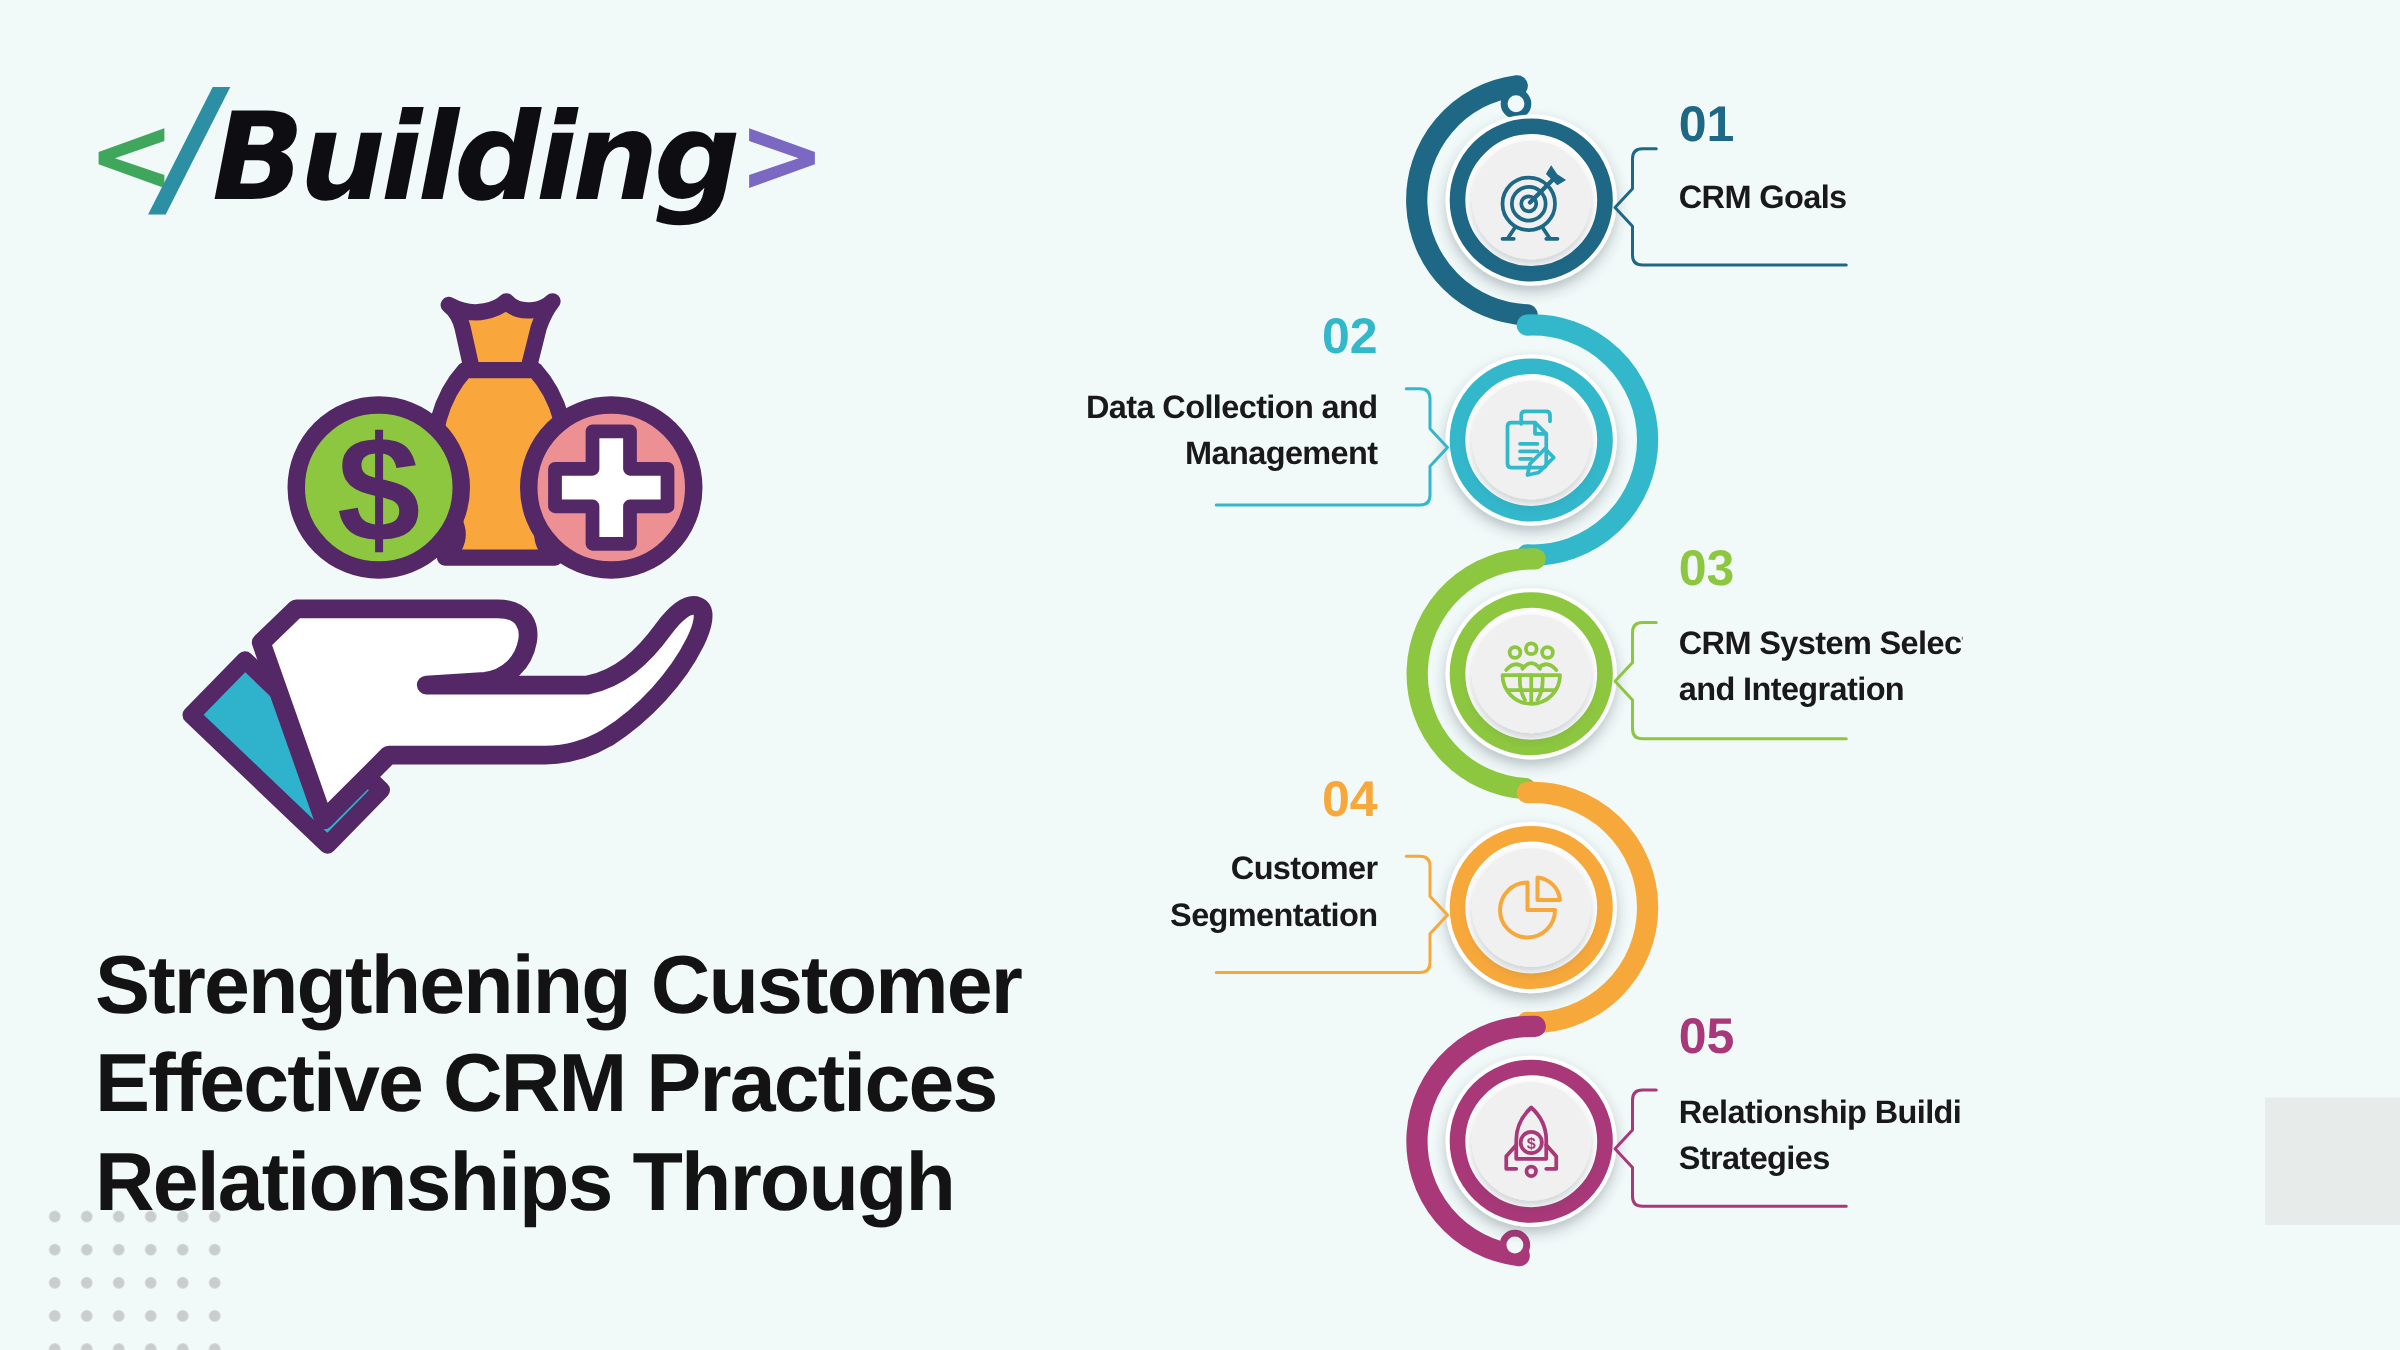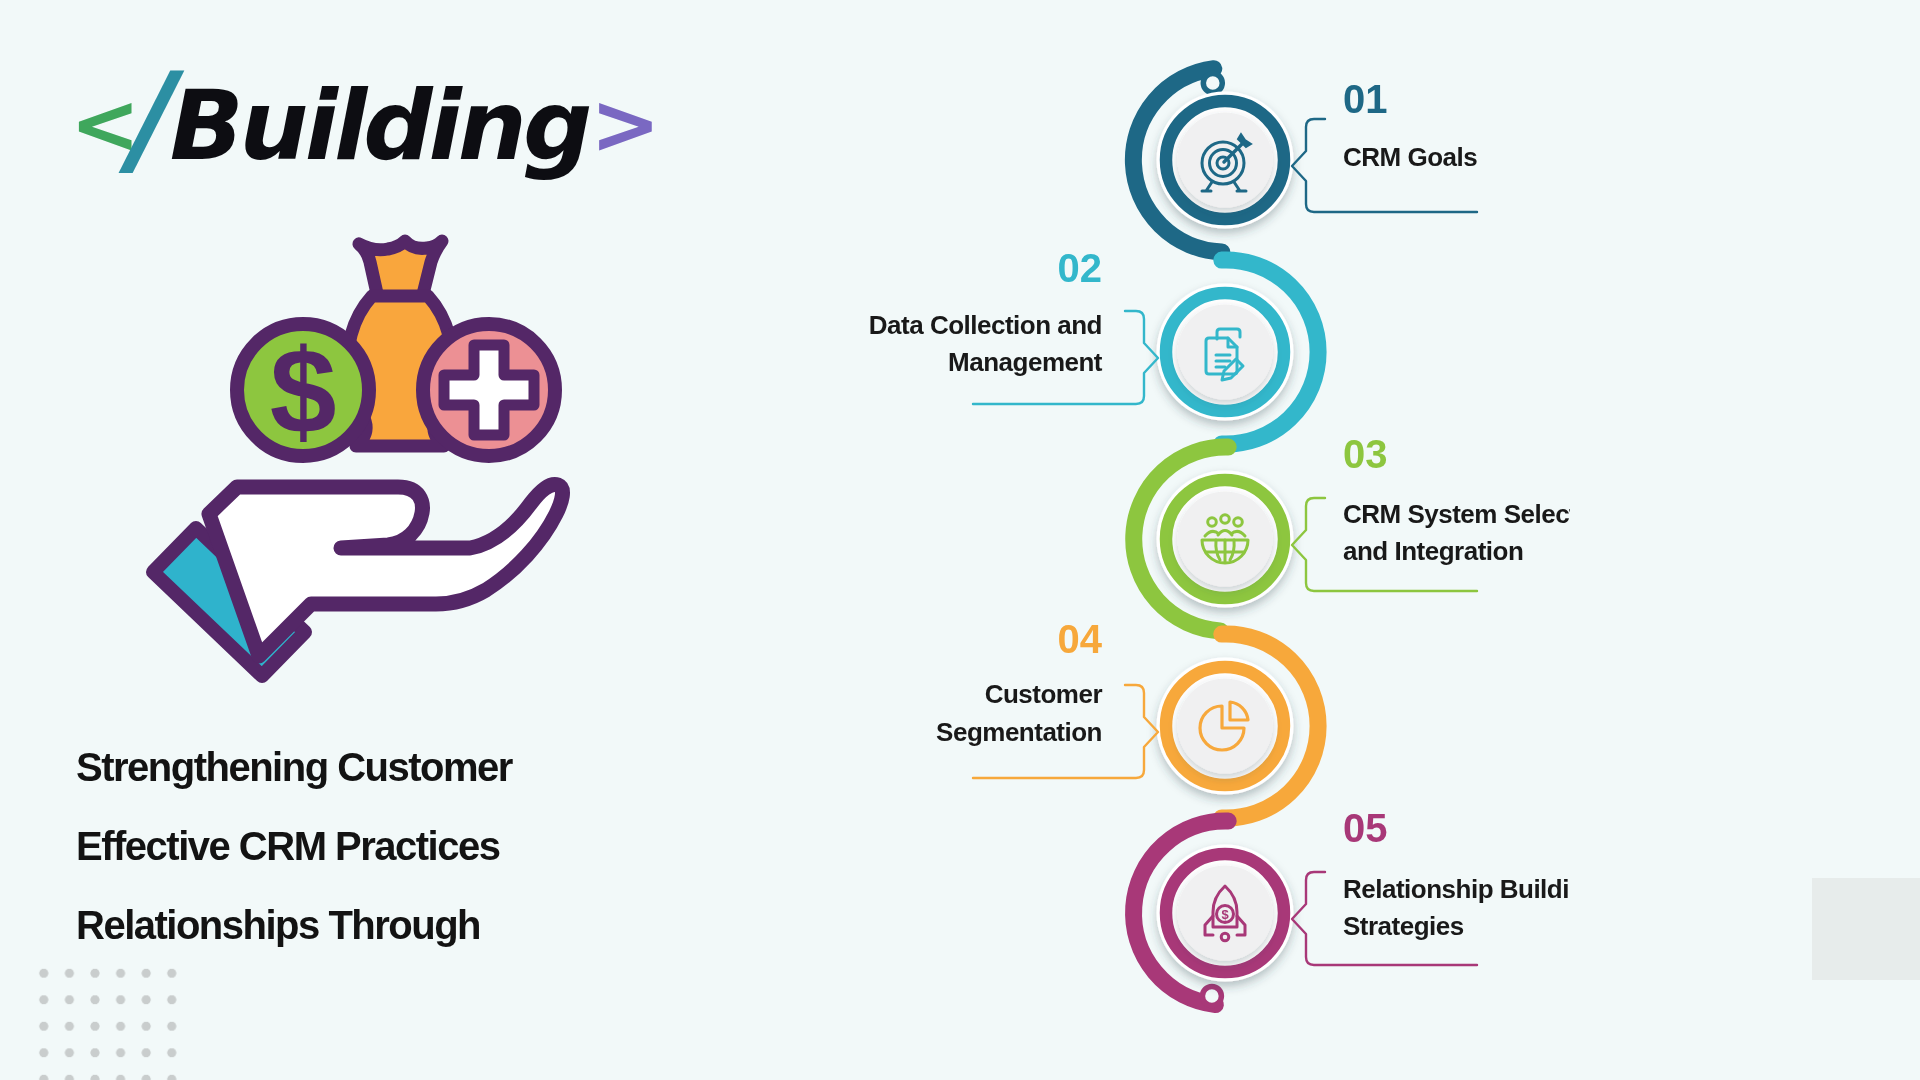--- a/index.html
+++ b/index.html
@@ -5,21 +5,21 @@
   html,body{margin:0;padding:0;}
   body{
     width:1920px;height:1080px;position:relative;overflow:hidden;
     font-family:"Liberation Sans", sans-serif;
   }
   .logo{position:absolute;left:70px;top:58px;display:flex;align-items:flex-end;height:124px;user-select:none;}
   .logo .lt{font:800 84px/1 "DejaVu Sans", sans-serif;margin:0 0 16px 0;}
   .logo .slash{font:italic 800 124px/1 "DejaVu Sans", sans-serif;margin:0 -6px 2px -10px;}
   .logo .brand{font:italic 800 97px/1 "DejaVu Sans", sans-serif;letter-spacing:-4px;margin:0 0 8px 0;}
   .logo .gt{font:800 84px/1 "DejaVu Sans", sans-serif;margin:0 0 16px 2px;}
-  .hero-title{position:absolute;left:76px;top:728px;font-weight:700;font-size:40px;line-height:79px;
+  .hero-title{position:absolute;left:76px;top:748px;font-weight:700;font-size:66px;line-height:79px;
     letter-spacing:-1.5px;color:#131313;}
   .dot-grid{position:absolute;left:31px;top:960px;width:156px;height:120px;}
   .corner-block{position:absolute;left:1812px;top:878px;width:108px;height:102px;}
   svg text{font-family:"Liberation Sans", sans-serif;}
   .illu{position:absolute;left:130px;top:230px;}
   .tl{position:absolute;left:860px;top:40px;}
 </style>
 </head>
 <body style="background: rgb(242, 249, 249);">
 

